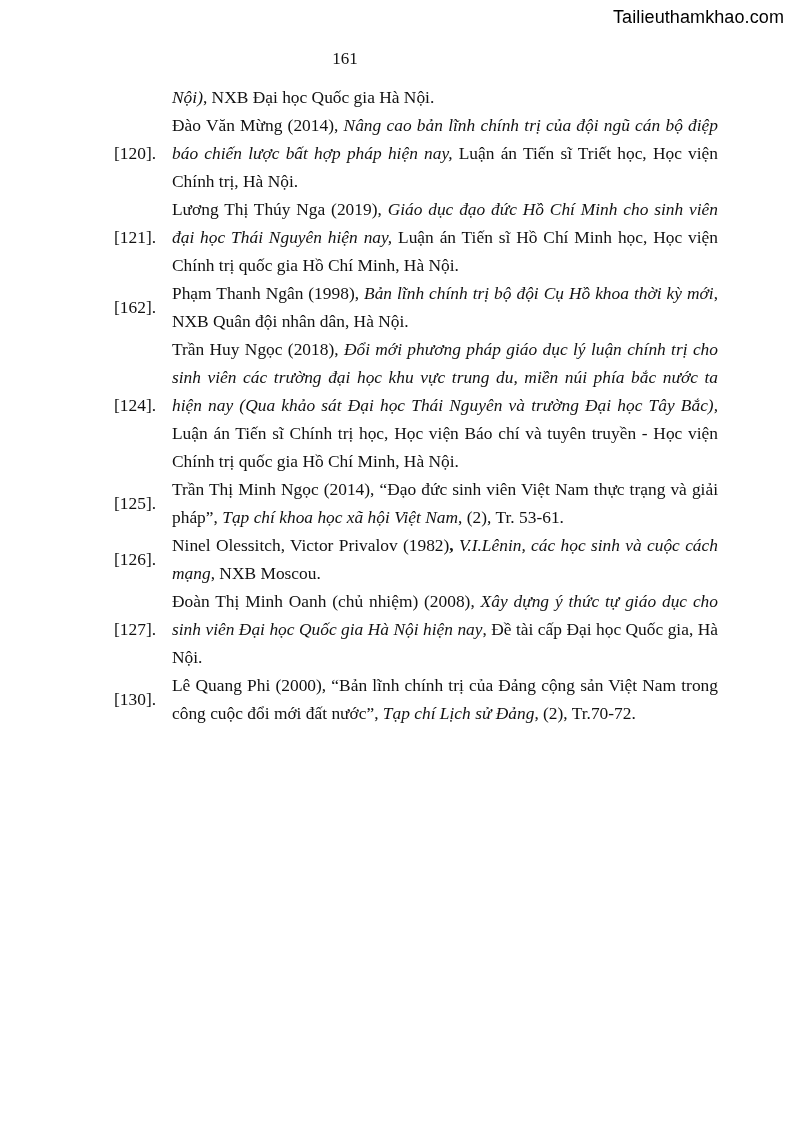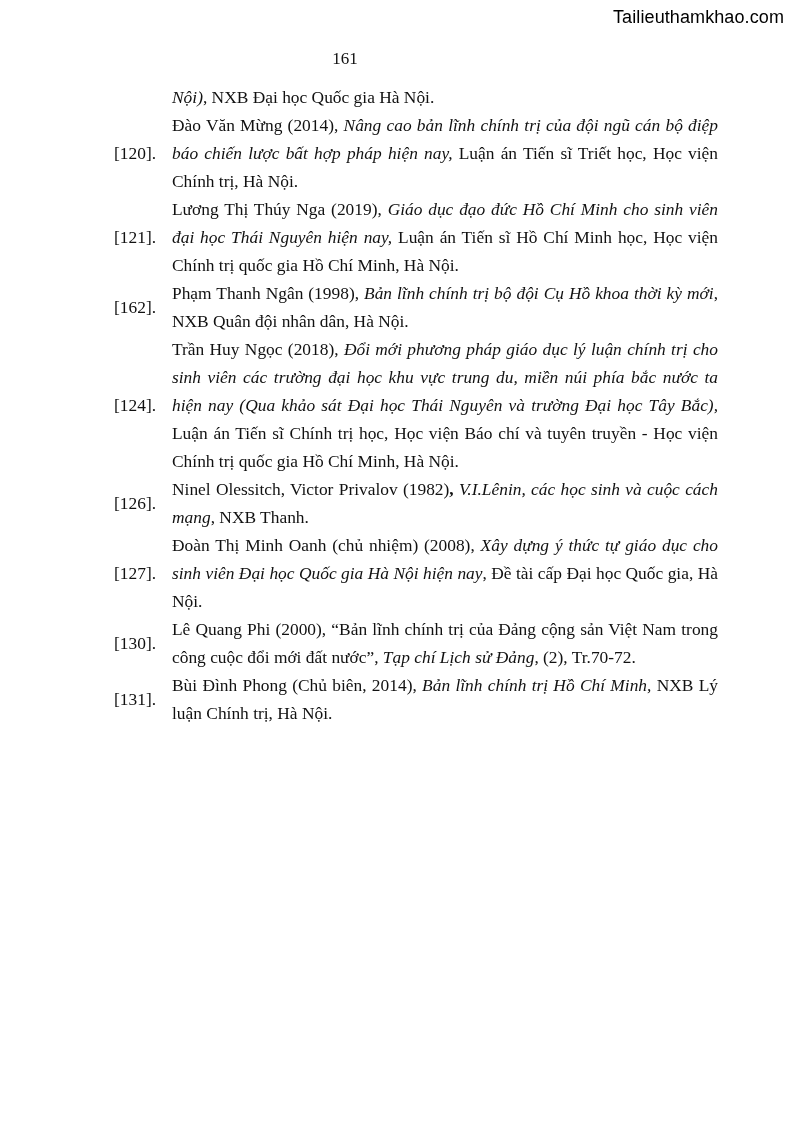--- a/index.html
+++ b/index.html
@@ -55,36 +55,36 @@
     <span class="label">[162].</span>
     <span class="body"><span>Phạm Thanh Ngân (1998), </span><i>Bản lĩnh chính trị bộ đội Cụ Hồ khoa thời kỳ mới</i><span>, NXB Quân đội nhân dân, Hà Nội.</span></span>
   </div>
 
 
   <div class="ref">
     <span class="label">[124].</span>
     <span class="body"><span>Trần Huy Ngọc (2018), </span><i>Đổi mới phương pháp giáo dục lý luận chính trị cho sinh viên các trường đại học khu vực trung du, miền núi phía bắc nước ta hiện nay (Qua khảo sát Đại học Thái Nguyên và trường Đại học Tây Bắc),</i><span> Luận án Tiến sĩ Chính trị học, Học viện Báo chí và tuyên truyền - Học viện Chính trị quốc gia Hồ Chí Minh, Hà Nội.</span></span>
   </div>
 
+  <div class="ref">
+    <span class="label">[125].</span>
+    <span class="body"><span>Trần Thị Minh Ngọc (2014), “Đạo đức sinh viên Việt Nam thực trạng và giải pháp”, </span><i>Tạp chí khoa học xã hội Việt Nam</i><span>, (2), Tr. 53-61.</span></span>
+  </div>
 
   <div class="ref">
     <span class="label">[126].</span>
-    <span class="body"><span>Ninel Olessitch, Victor Privalov (1982)</span><b>,</b><i> V.I.Lênin, các học sinh và cuộc cách mạng</i><span>, NXB Thanh.</span></span>
+    <span class="body"><span>Ninel Olessitch, Victor Privalov (1982)</span><b>,</b><i> V.I.Lênin, các học sinh và cuộc cách mạng</i><span>, NXB Moscou.</span></span>
   </div>
 
   <div class="ref">
     <span class="label">[127].</span>
     <span class="body"><span>Đoàn Thị Minh Oanh (chủ nhiệm) (2008), </span><i>Xây dựng ý thức tự giáo dục cho sinh viên Đại học Quốc gia Hà Nội hiện nay</i><span>, Đề tài cấp Đại học Quốc gia, Hà Nội.</span></span>
   </div>
 
 
 
   <div class="ref">
     <span class="label">[130].</span>
     <span class="body"><span>Lê Quang Phi (2000), “Bản lĩnh chính trị của Đảng cộng sản Việt Nam trong công cuộc đổi mới đất nước”, </span><i>Tạp chí Lịch sử Đảng</i><span>, (2), Tr.70-72.</span></span>
   </div>
 
-  <div class="ref">
-    <span class="label">[131].</span>
-    <span class="body"><span>Bùi Đình Phong (Chủ biên, 2014), </span><i>Bản lĩnh chính trị Hồ Chí Minh,</i><span> NXB Lý luận Chính trị, Hà Nội.</span></span>
-  </div>
 
 </div>
 
 </body></html>

